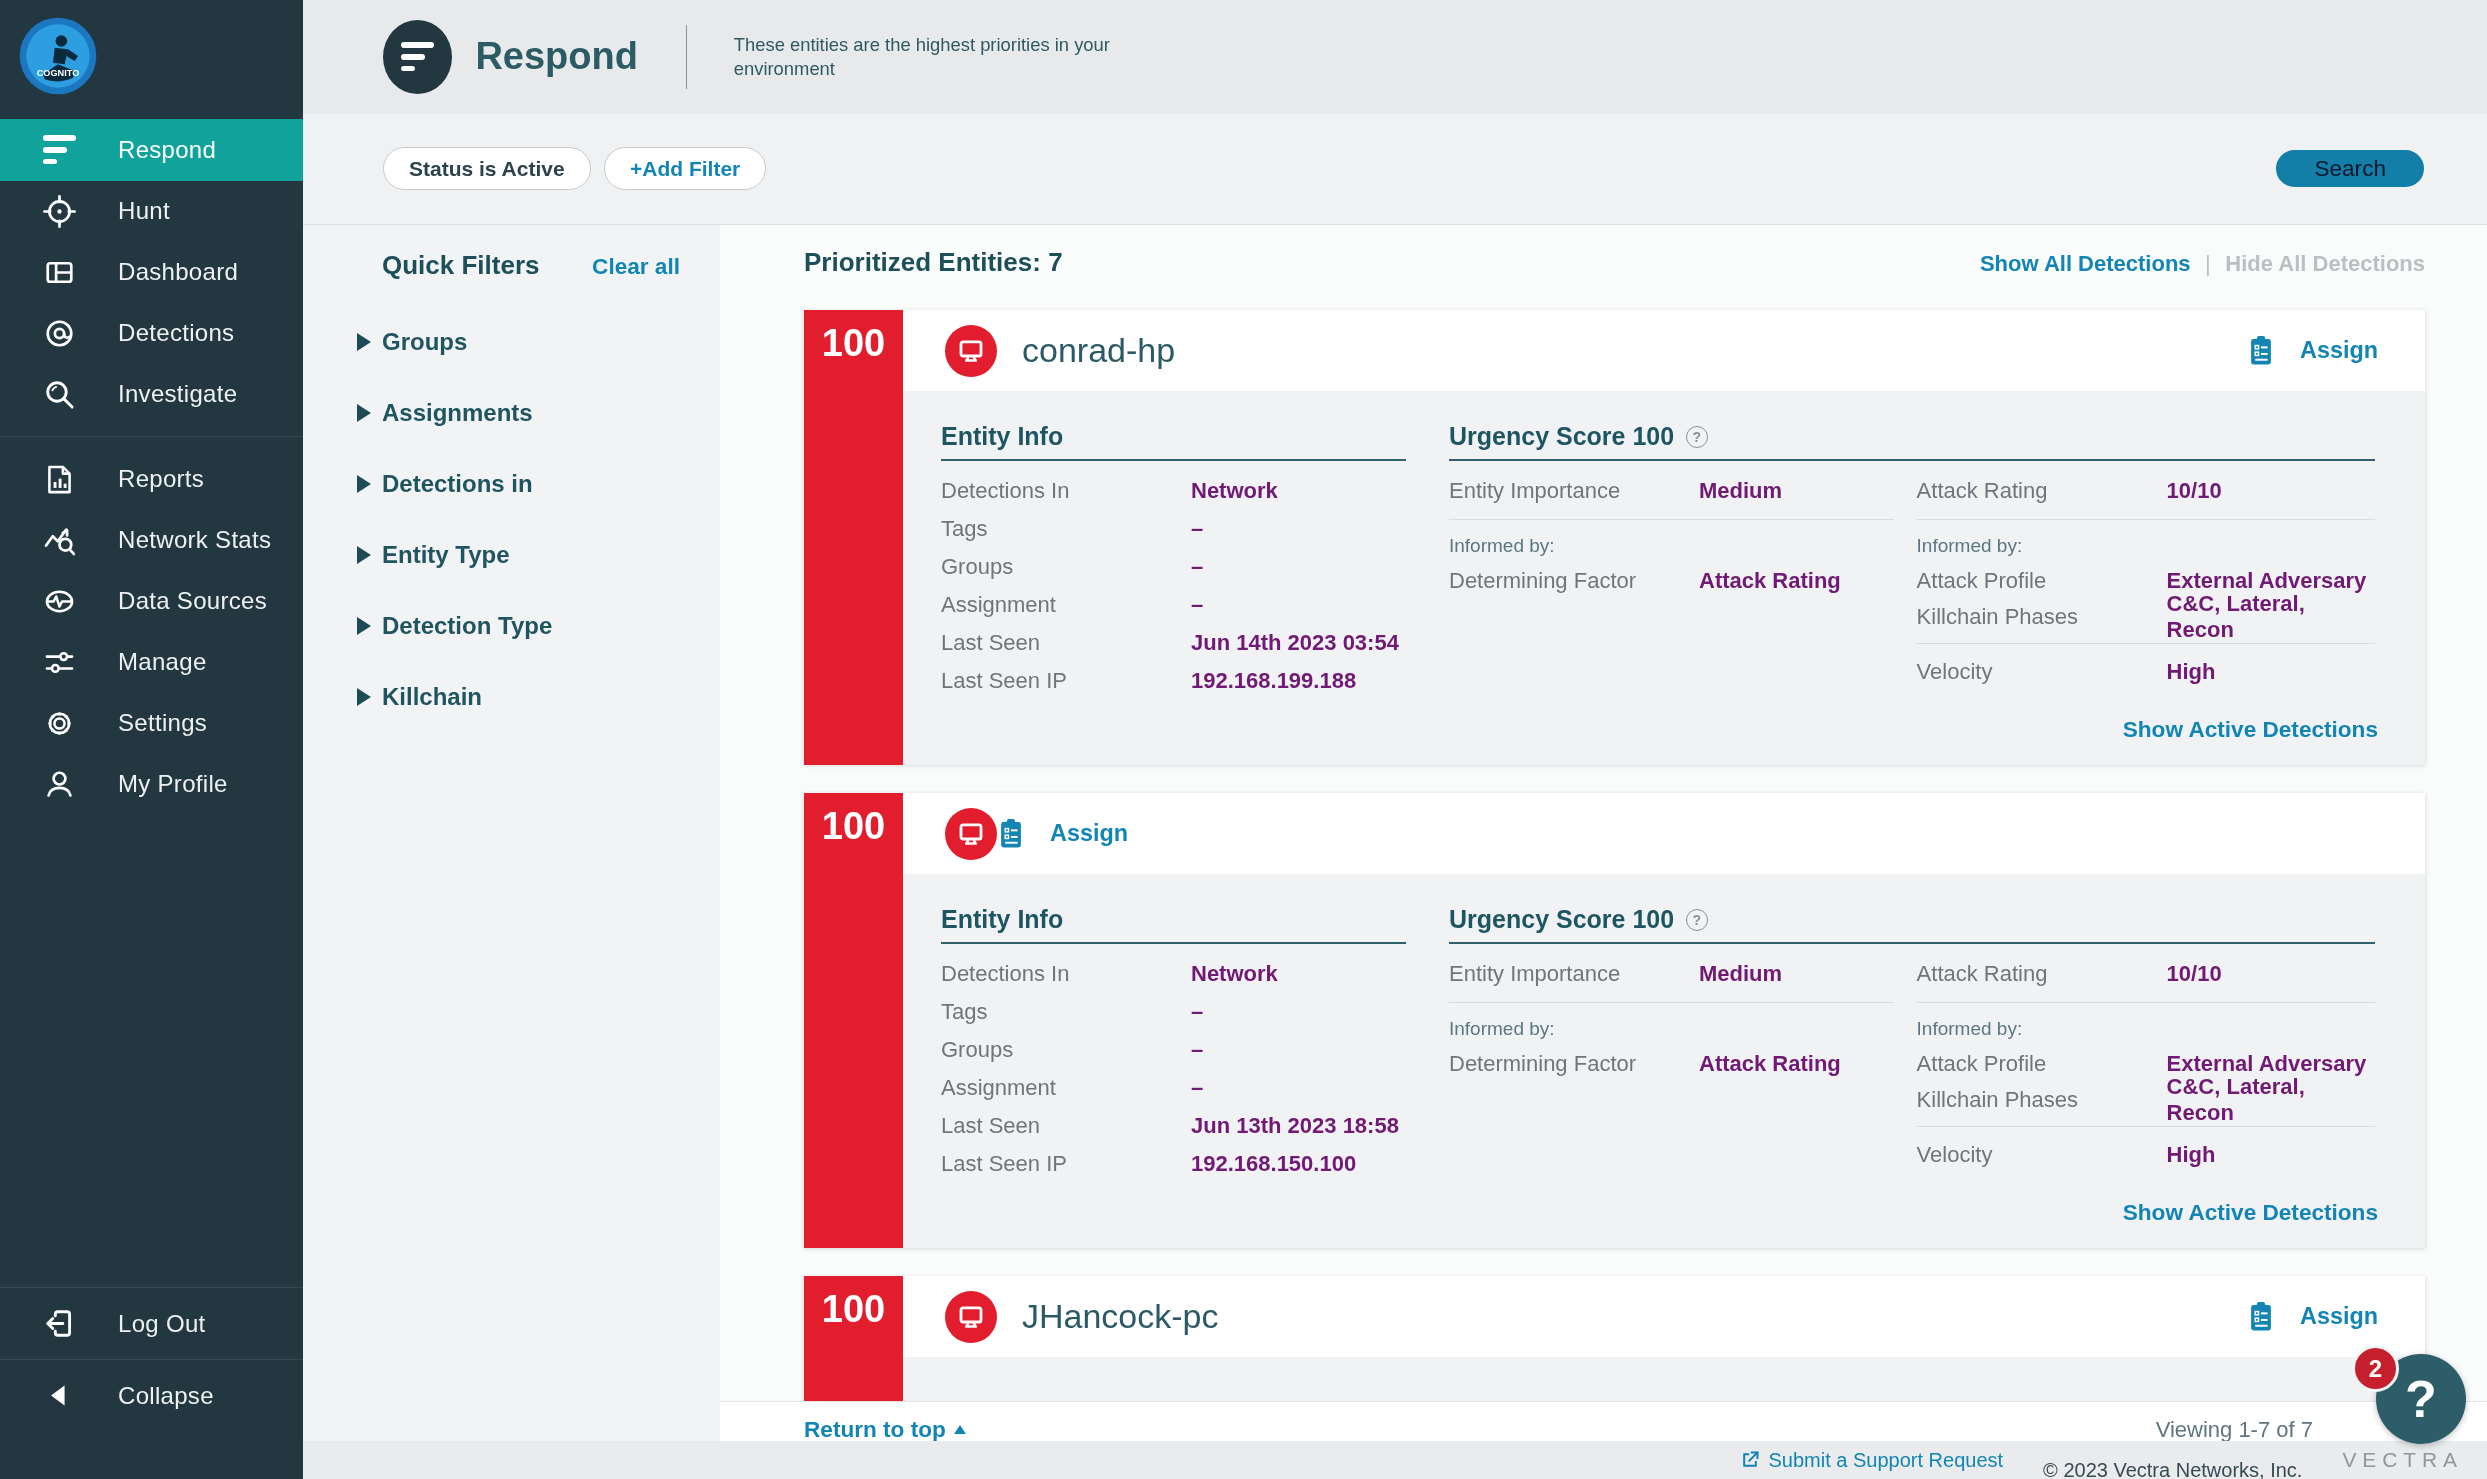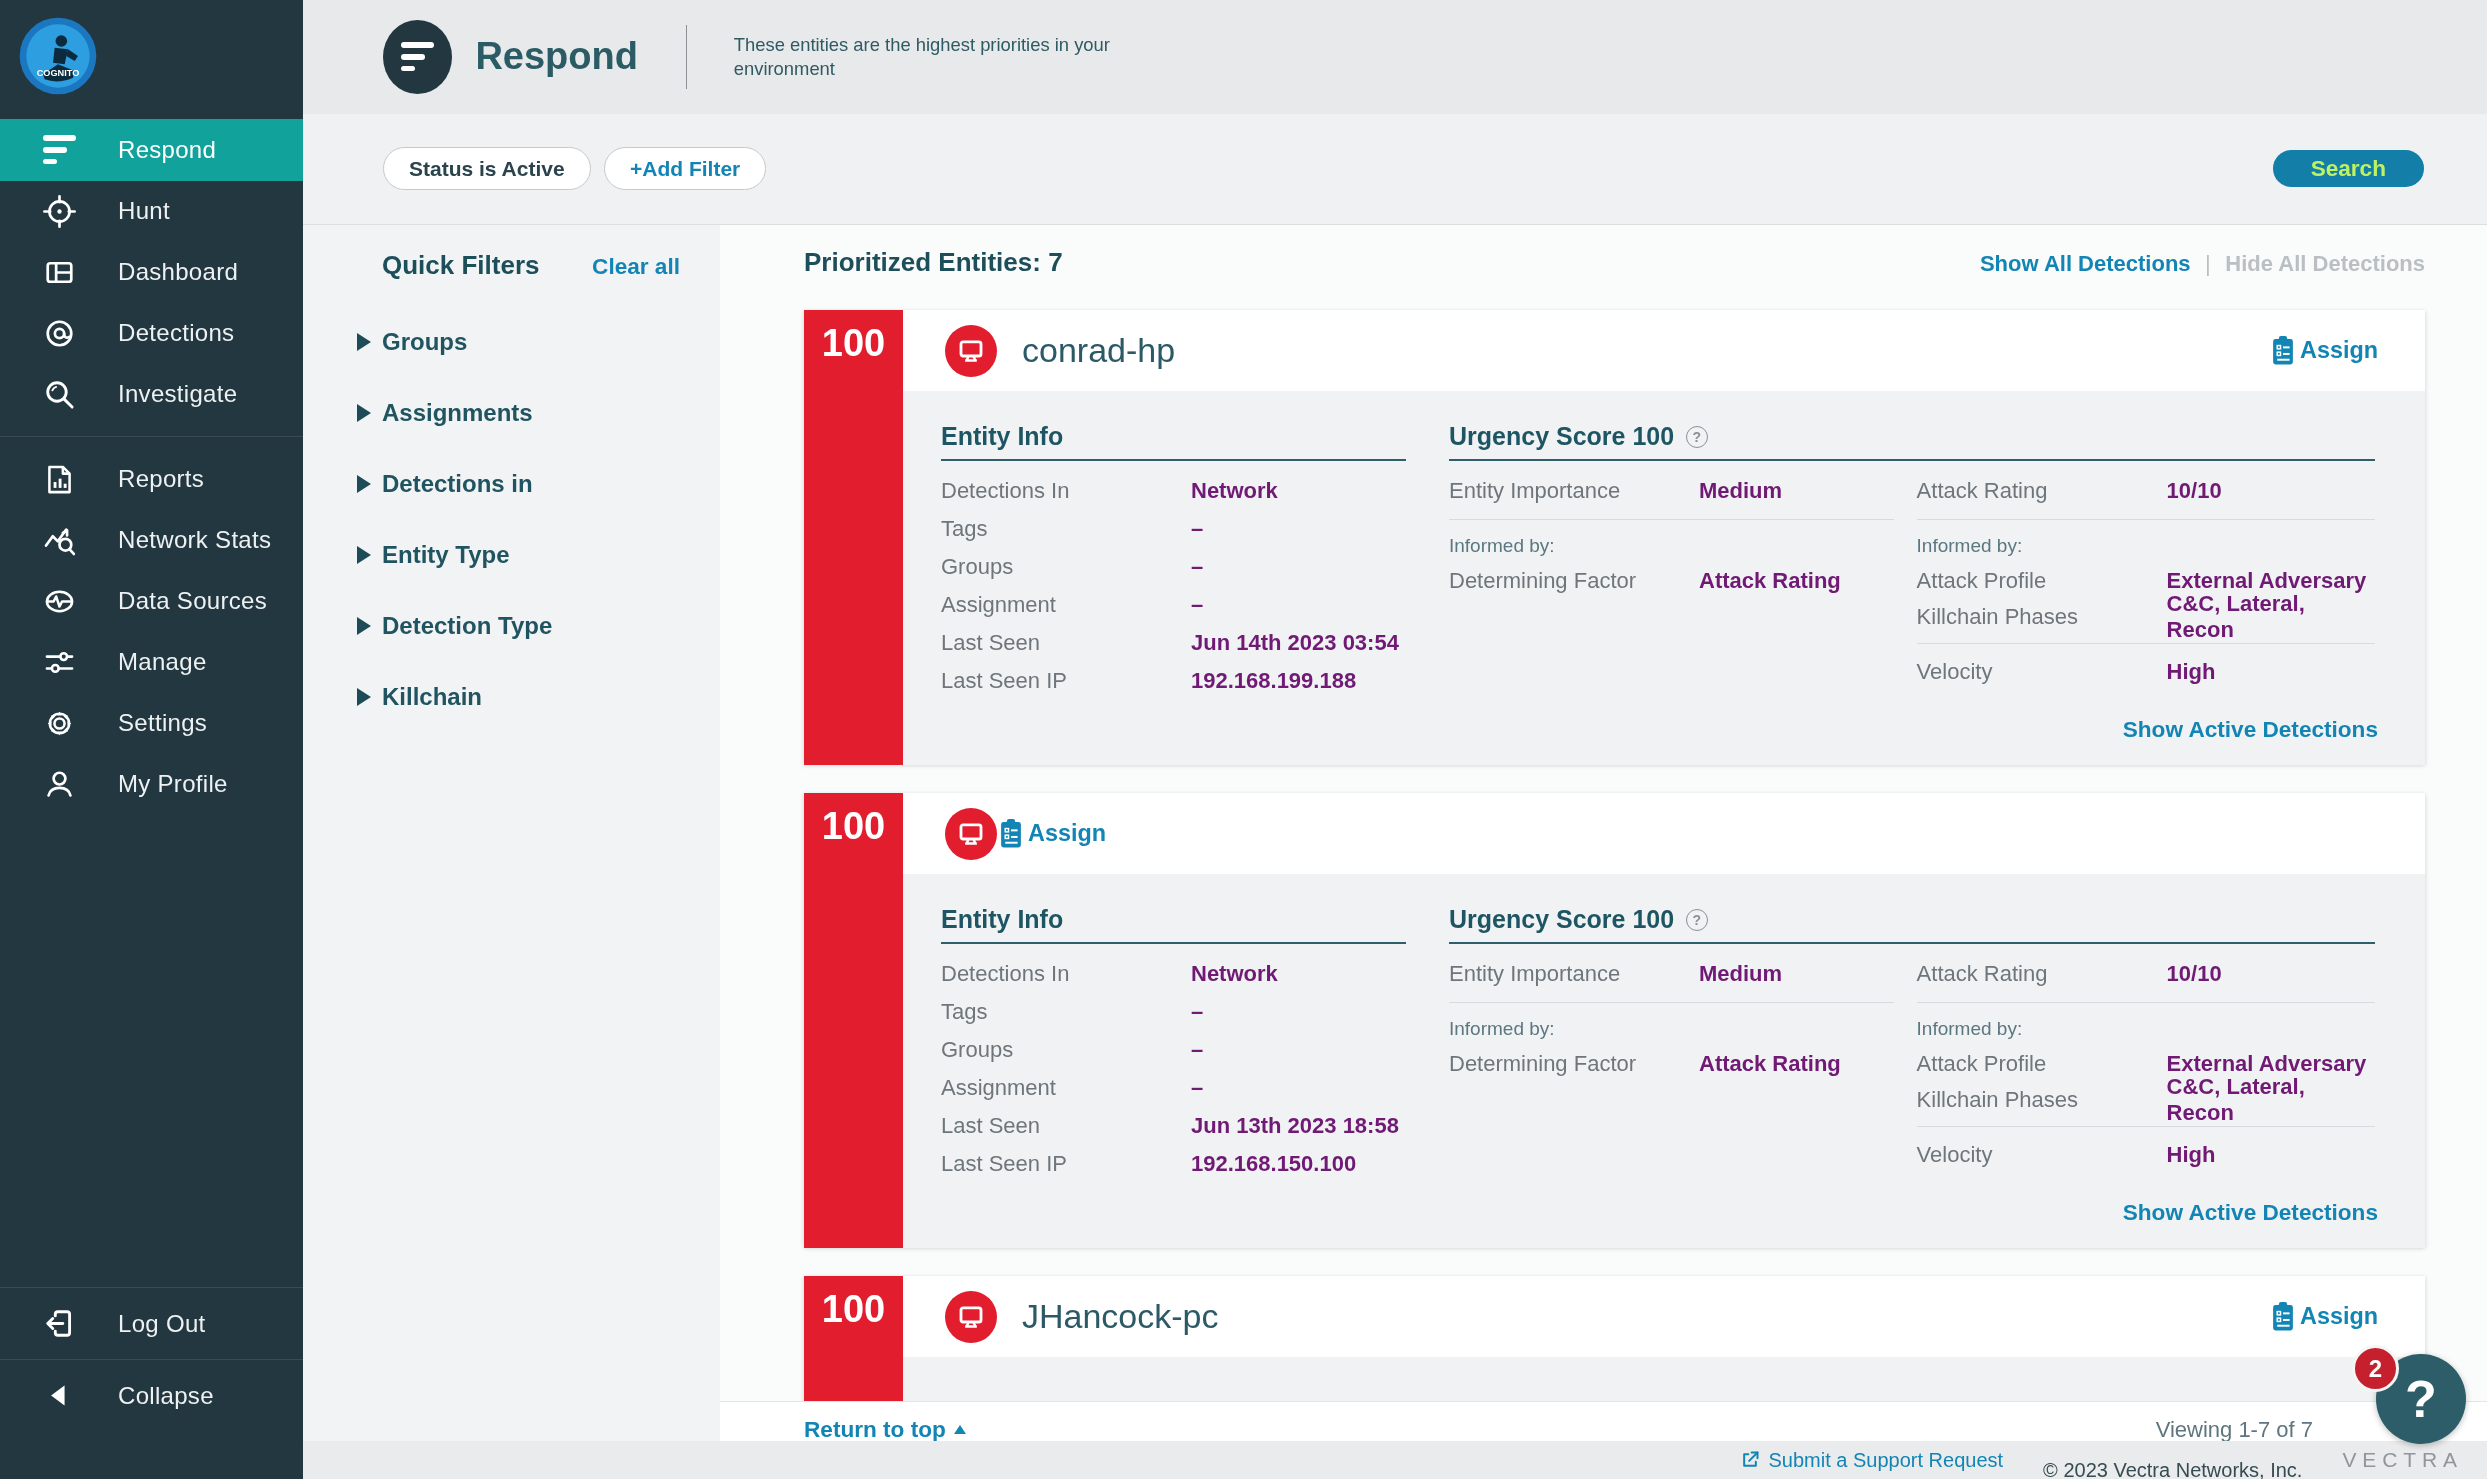--- a/index.html
+++ b/index.html
@@ -29,21 +29,21 @@
   .respond-oval { width:69px; height:74px; border-radius:50%; background:#233741; display:flex; align-items:center; justify-content:center; }
   .bars i { display:block; height:5.9px; border-radius:2.9px; background:#fff; margin:5.9px 0; }
   .bars .b1{ width:33px; } .bars .b2{ width:24px; } .bars .b3{ width:14px; }
   .page-title { margin-left:23.4px; font-size:38px; font-weight:700; color:#2b5c66; }
   .top-divider { width:0.8px; height:64px; background:#8a9094; margin-left:48px; }
   .page-desc { margin-left:47px; width:393px; font-size:18.4px; line-height:24px; color:#2e5a64; }
 
   .filterbar { height:112px; background:#f0f1f2; border-bottom:0.8px solid #dcdee0; display:flex; align-items:center; padding:0 64px 0 80px; }
   .chip { height:43px; border-radius:22px; border:0.8px solid #c6c9cb; background:#fff; display:flex; align-items:center; padding:0 25px; font-size:21px; font-weight:700; color:#2a434c; margin-right:13.4px; cursor:pointer; }
   .chip.add { color:#1285b5; }
-  .search-btn { margin-left:auto; height:37px; border-radius:18.4px; background:#137ea7; color:#bef264; border:none; font-size:22.6px; font-weight:700; font-family:inherit; padding:0 38px; cursor:pointer; }
+  .search-btn { margin-left:auto; height:37px; border-radius:18.4px; background:#137ea7; color:#0f172a; border:none; font-size:22.6px; font-weight:400; font-family:inherit; padding:0 38px; cursor:pointer; }
 
   .content-row { position:relative; height:1254px; display:flex; }
 
   
   .qf-panel { width:417px; flex:0 0 417px; background:#f2f3f4; padding-top:25px; }
   .qf-head { display:flex; align-items:baseline; justify-content:space-between; padding:0 40px 0 79px; margin-bottom:25px; }
   .qf-title { font-size:26px; font-weight:700; color:#1d4f5b; }
   .qf-clear { font-size:22.6px; font-weight:700; color:#1285b5; cursor:pointer; }
   .qf-item { height:71px; display:flex; align-items:center; padding-left:54px; cursor:pointer; }
   .qf-caret { width:0; height:0; border-left:14px solid #1d4b57; border-top:9.2px solid transparent; border-bottom:9.2px solid transparent; }
@@ -58,21 +58,21 @@
   .link-sep { color:#b9bfc2; margin:0 8.4px; font-weight:400; }
   .link-hide { color:#b9bfc2; cursor:pointer; }
 
   
   .card { position:relative; width:1621px; margin-bottom:28px; box-shadow:0 0.8px 4.2px rgba(40,50,60,.22); background:#f1f2f4; }
   .score-strip { position:absolute; left:0; top:0; bottom:0; width:99px; background:#e11d2e; color:#fff; text-align:center; font-size:38px; font-weight:700; padding-top:11.7px; }
   .card-main { margin-left:99px; }
   .card-header { height:81px; background:#fff; display:flex; align-items:center; padding:0 47px 0 42px; }
   .entity-badge { width:52px; height:52px; border-radius:50%; background:#e11d2e; display:flex; align-items:center; justify-content:center; flex:0 0 52px; }
   .entity-name { margin-left:25px; font-size:34px; color:#2b5966; flex:1; cursor:pointer; }
-  .assign-btn { display:flex; align-items:center; gap:3px; color:#1285b5; font-size:23.4px; font-weight:700; cursor:pointer; }
+  .assign-btn { display:flex; align-items:center; gap:25px; color:#1285b5; font-size:23.4px; font-weight:700; cursor:pointer; }
   .card-body { position:relative; background:#f1f2f4; padding:28px 50px 0 38px; height:374px; display:flex; }
   .card-body.stub { height:100px; }
   .sec-h { font-size:25px; font-weight:700; color:#1d5563; height:35px; display:flex; align-items:center; gap:11.7px; }
   .sec-rule { height:1.7px; background:#2e5f6a; margin:5px 0 11.7px 0; }
   .einfo { width:465px; margin-right:43px; }
   .urgency { flex:1; }
   .row { display:flex; height:38px; align-items:center; font-size:22px; }
   .row .lbl { width:250px; flex:0 0 250px; color:#6e767b; }
   .row .val { color:#701a75; font-weight:700; }
   .ucols { display:flex; }

